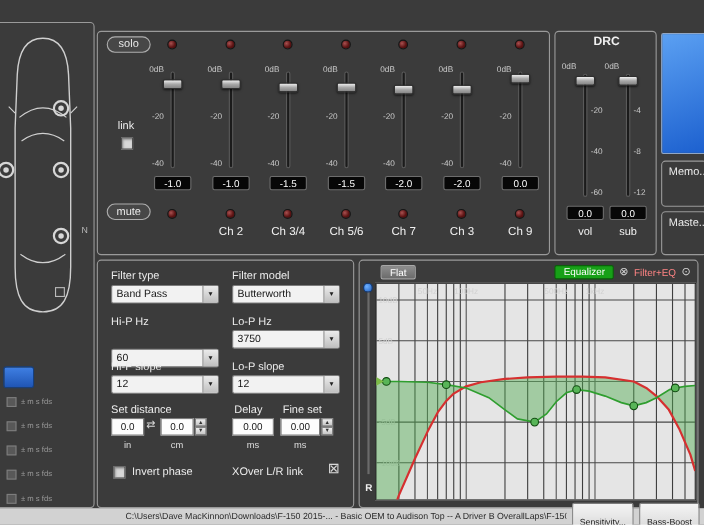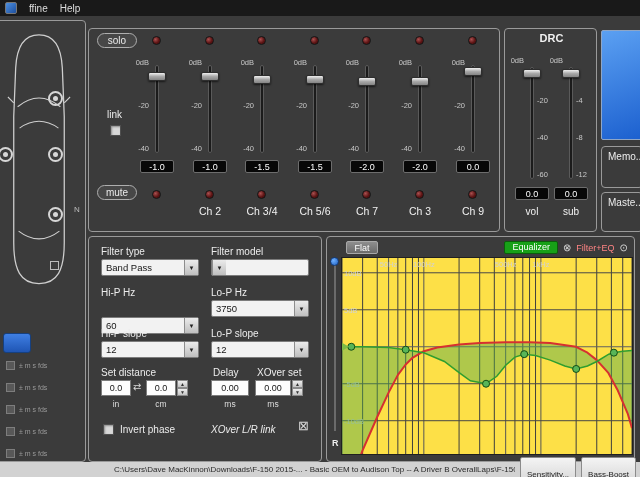--- a/index.html
+++ b/index.html
@@ -30,38 +30,33 @@
   .spk{position:absolute;border:2px solid #d6d6d6;border-radius:50%;width:15px;height:15px;box-sizing:border-box;}
   .spk::after{content:"";position:absolute;left:50%;top:50%;width:5px;height:5px;margin:-2.5px;background:#d6d6d6;border-radius:50%;}
   .bluebtn{position:absolute;left:7px;top:312px;width:26px;height:18px;background:linear-gradient(#3f7fe3,#1f55b4);border:1px solid #16407f;border-radius:3px;}
   .bluebox{position:absolute;left:601px;top:30px;width:42px;height:110px;background:linear-gradient(160deg,#5ba0f2,#1c60cf);border:1px solid #8fa6c6;border-radius:2px;box-sizing:border-box;}
   .ptitle{position:absolute;left:6px;top:4px;font-size:10px;color:#ededed;}
   .flatbtn{position:absolute;left:19px;top:4px;width:32px;height:13px;background:linear-gradient(#8e8e8e,#6b6b6b);border:1px solid #a8a8a8;border-radius:2px;color:#fff;font-size:9px;line-height:12px;text-align:center;box-sizing:border-box;}
   .eqctr{position:absolute;right:6px;top:4px;display:flex;align-items:center;gap:5px;height:13px;}
   .eqbtn{background:#17a017;border:1px solid #0b5e0b;border-radius:2px;color:#fff;font-size:9px;line-height:11px;padding:0 7px;height:13px;box-sizing:border-box;}
   .feq{font-size:9px;color:#ff8484;}
   .cicon{font-size:10px;color:#d8d8d8;line-height:10px;}
-  .graph{position:absolute;left:14px;top:20px;width:290px;height:196px;background:#fde047;border:1px solid #202020;}
+  .graph{position:absolute;left:14px;top:20px;width:290px;height:196px;background:#e5e5e5;border:1px solid #202020;}
   .vtrack{position:absolute;left:7px;top:22px;width:2px;height:172px;background:#6b6b6b;}
   .vthumb{position:absolute;left:3px;top:20px;width:9px;height:9px;border-radius:50%;background:radial-gradient(circle at 35% 35%,#6fb1ff,#1d5fc2);border:1px solid #123a77;box-sizing:border-box;}
   .rlabel{position:absolute;left:5px;top:201px;font-size:9px;color:#eeeeee;font-weight:bold;}
   .statusbar{position:absolute;left:0;top:462px;width:640px;height:15px;background:#d2d2d2;display:flex;align-items:center;box-sizing:border-box;padding:0 4px;gap:5px;}
   .statusbar .path{margin-left:110px;flex:1;font-size:8px;color:#2a2a2a;white-space:nowrap;overflow:hidden;}
   .sbtn{font-size:8px;color:#1d1d1d;background:linear-gradient(#f4f4f4,#d8d8d8);border:1px solid #8b8b8b;border-radius:2px;padding:12px 6px;height:11px;line-height:10px;box-sizing:border-box;}
 </style>
 </head>
 <body>
 
 <div id="app">
 
-  <div class="menubar">
-    <div class="appicon"></div>
-    <span class="mi">ffine</span>
-    <span class="mi">Help</span>
-  </div>
 
   <div class="panel" id="car-panel" style="left:-5px;top:20px;width:91px;height:442px;">
     <svg style="position:absolute;left:8px;top:8px;" width="70" height="272" viewBox="0 0 70 280">
       <path d="M35 6 C 18 6 12 20 11 40 L 9 90 L 9 220 C 9 248 16 262 35 262 C 54 262 61 248 61 220 L 61 90 L 59 40 C 58 20 52 6 35 6 Z" fill="none" stroke="#cfcfcf" stroke-width="1.3"></path>
       <path d="M13 80 Q 35 62 57 80" fill="none" stroke="#cfcfcf" stroke-width="1.1"></path>
       <path d="M15 102 Q 35 88 55 102" fill="none" stroke="#cfcfcf" stroke-width="1.1"></path>
       <path d="M14 208 Q 35 224 56 208" fill="none" stroke="#cfcfcf" stroke-width="1.1"></path>
       <path d="M9 76 L 3 70 M61 76 L 67 70" stroke="#cfcfcf" stroke-width="1.1"></path>
     </svg>
     <div class="spk" style="left:52px;top:70px;"></div>
@@ -194,20 +189,21 @@
   </div>
 
   <div class="panel" id="filter-panel" style="left:88px;top:236px;width:234px;height:226px;">
     <div class="flabel" style="left:12px;top:9px;">Filter type</div>
     <div class="flabel" style="left:122px;top:9px;">Filter model</div>
     <div class="dropdown" style="left:12px;top:22px;width:98px;">
       <div class="val">Band Pass</div>
       <div class="arrow">▼</div>
     </div>
     <div class="dropdown" style="left:122px;top:22px;width:98px;">
+      <div class="val">Butterworth</div>
       <div class="arrow">▼</div>
     </div>
     <div class="flabel" style="left:12px;top:50px;">Hi-P Hz</div>
     <div class="flabel" style="left:122px;top:50px;">Lo-P Hz</div>
     <div class="dropdown" style="left:12px;top:63px;width:98px;margin-top:17px;">
       <div class="val">60</div>
       <div class="arrow">▼</div>
     </div>
     <div class="dropdown" style="left:122px;top:63px;width:98px;">
       <div class="val">3750</div>
@@ -219,21 +215,21 @@
       <div class="val">12</div>
       <div class="arrow">▼</div>
     </div>
     <div class="dropdown" style="left:122px;top:104px;width:98px;">
       <div class="val">12</div>
       <div class="arrow">▼</div>
     </div>
 
     <div class="flabel" style="left:12px;top:130px;">Set distance</div>
     <div class="flabel" style="left:124px;top:130px;">Delay</div>
-    <div class="flabel" style="left:168px;top:130px;">XOver set</div>
+    <div class="flabel" style="left:168px;top:130px;">Fine set</div>
 
     <div class="numbox" style="left:12px;top:143px;width:30px;">0.0</div>
     <span class="cicon" style="position:absolute;left:44px;top:145px;">⇄</span>
     <div class="numbox" style="left:57px;top:143px;width:30px;">0.0</div>
     <div class="spinner" style="left:88px;top:143px;">
         <span>▲</span>
         <span>▼</span>
       </div>
     <div class="numbox" style="left:122px;top:143px;width:38px;">0.00</div>
     <div class="numbox" style="left:166px;top:143px;width:36px;">0.00</div>
@@ -242,21 +238,21 @@
         <span>▼</span>
       </div>
 
     <div class="unit" style="left:12px;top:162px;width:30px;">in</div>
     <div class="unit" style="left:57px;top:162px;width:30px;">cm</div>
     <div class="unit" style="left:122px;top:162px;width:38px;">ms</div>
     <div class="unit" style="left:166px;top:162px;width:36px;">ms</div>
 
     <div class="checkbox" style="left:14px;top:187px;"></div>
     <div class="flabel" style="left:31px;top:187px;">Invert phase</div>
-    <div class="flabel" style="left:122px;top:187px;font-style:italic;">XOver L/R link</div>
+    <div class="flabel" style="left:122px;top:187px;">XOver L/R link</div>
     <span class="cicon" style="position:absolute;left:209px;top:184px;font-size:13px;">⊠</span>
   </div>
 
   <div class="panel" id="eq-panel" style="left:326px;top:236px;width:309px;height:226px;">
     <div class="flatbtn">Flat</div>
     <div class="eqctr">
       <div class="eqbtn">Equalizer</div>
       <span class="cicon">⊗</span>
       <span class="feq">Filter+EQ</span>
       <span class="cicon">⊙</span>

